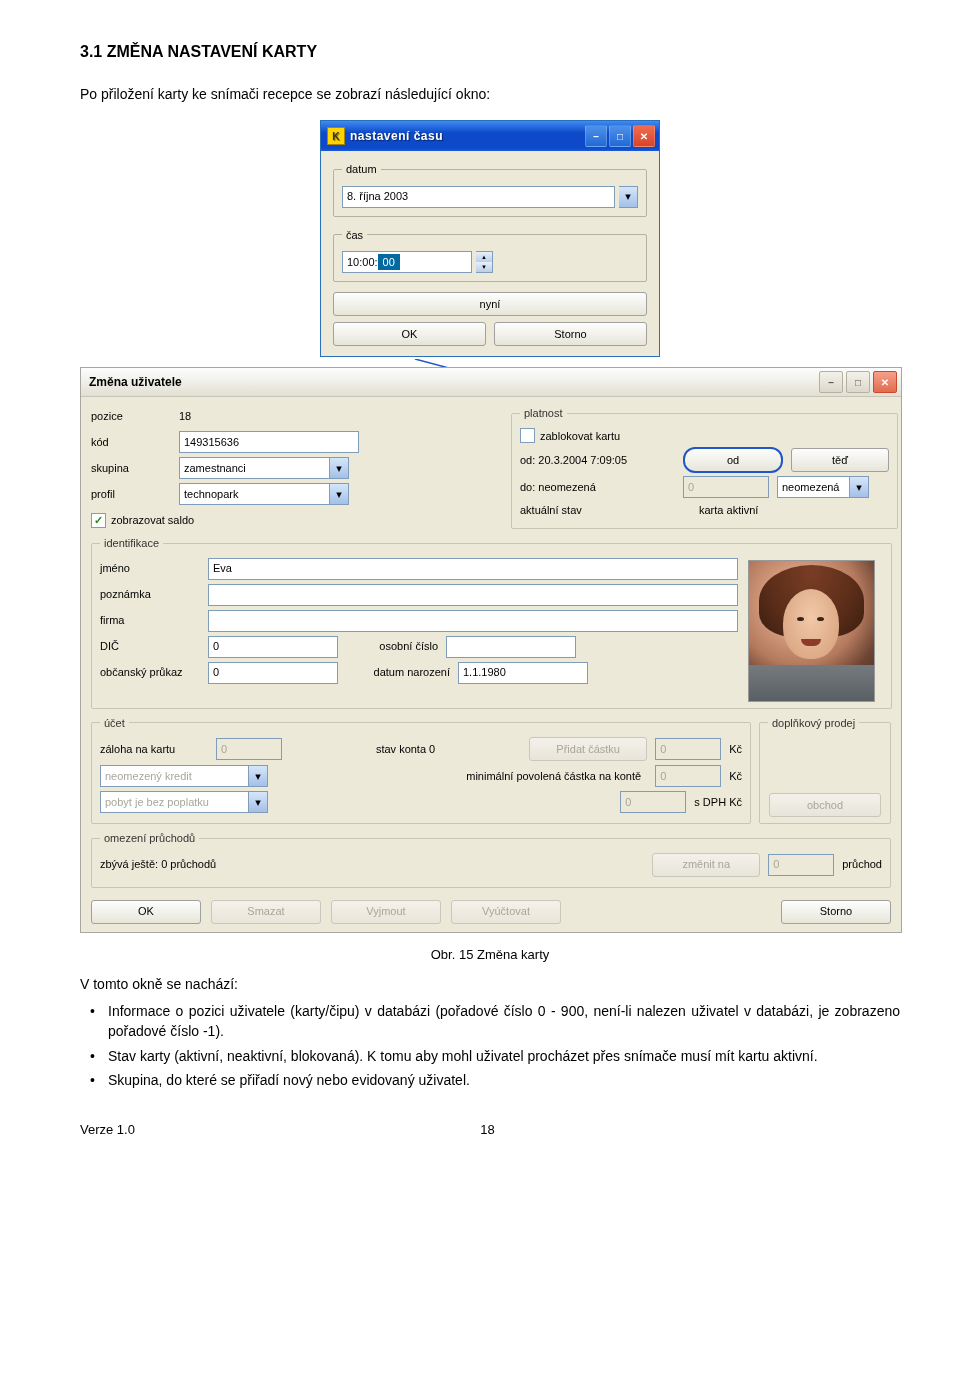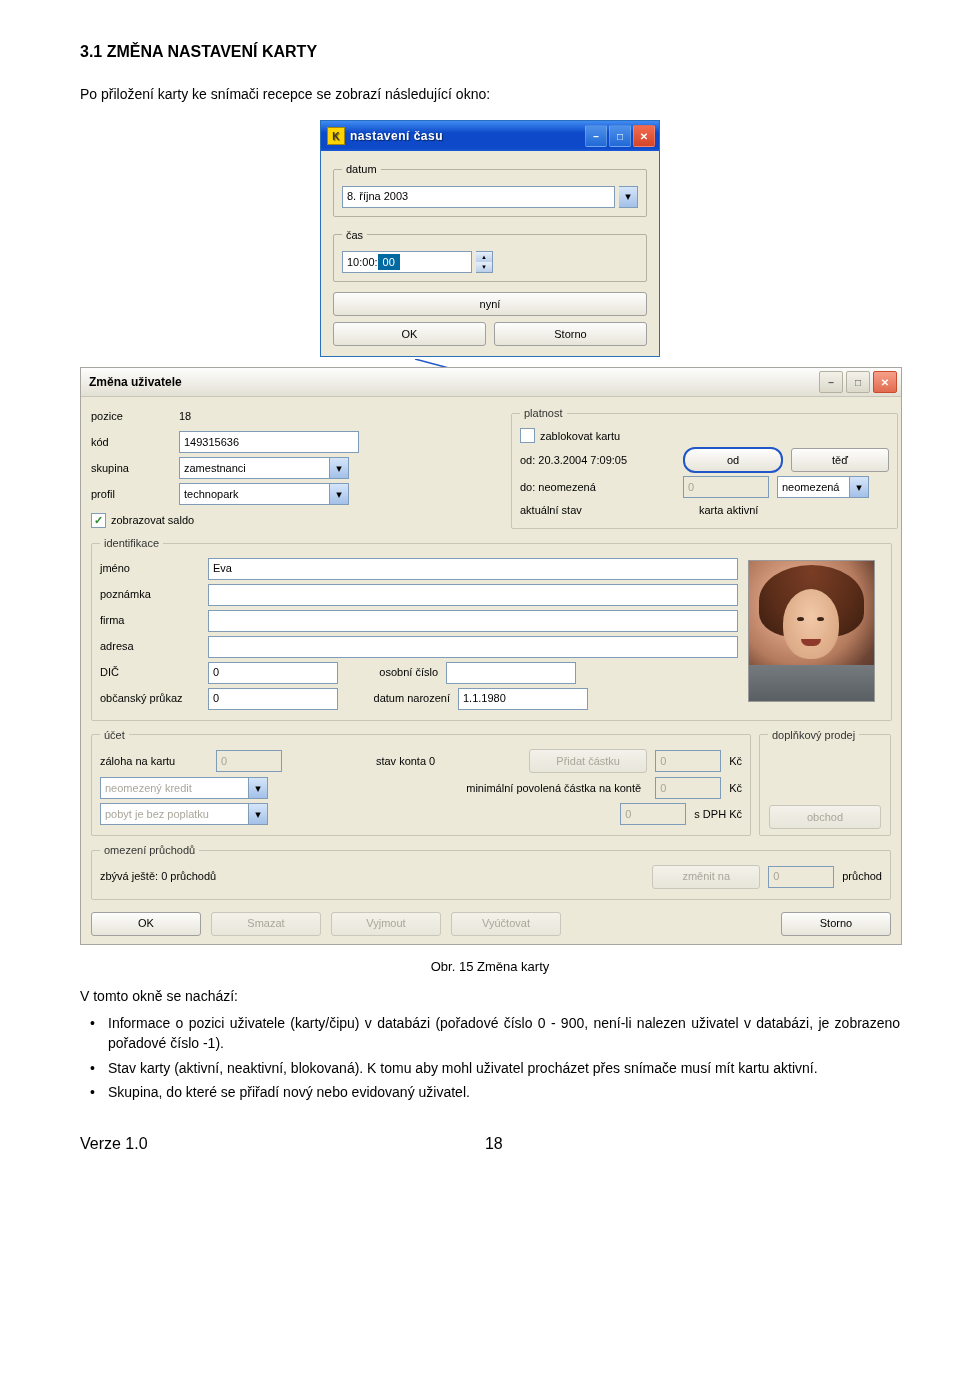--- a/index.html
+++ b/index.html
@@ -148,21 +148,21 @@
     position: absolute;
     left: 0; top: 0;
     pointer-events: none;
   }
 
   .caption { text-align:center; margin:4px 0 10px; font-size:13px;}
   .aftertxt { margin-top:4px; }
   ul.blist { margin:6px 0 0 0; padding-left:28px; list-style:none;}
   ul.blist li { position:relative; margin-bottom:4px; text-align:justify; line-height:1.45;}
   ul.blist li::before { content:"•"; position:absolute; left:-18px; font-size:14px;}
-  .footer { display:flex; justify-content:space-between; margin-top:30px; font-size:16px;text-align:right;}
+  .footer { display:flex; justify-content:space-between; margin-top:30px; font-size:13px;text-align:right;}
 </style>
 </head>
 <body>
 
 <div class="page">
   <div class="heading31">3.1   ZMĚNA NASTAVENÍ KARTY</div>
   <div class="intro">Po přiložení karty ke snímači recepce se zobrazí následující okno:</div>
 
   <div class="popup-window">
     <div class="titlebar">
@@ -297,26 +297,20 @@
                 </div>
             </div>
             <div class="ident-row">
               <span class="lbl">poznámka</span>
               <div class="txt longtxt">
                   <span></span>
                 </div>
             </div>
             <div class="ident-row">
               <span class="lbl">firma</span>
-              <div class="txt longtxt">
-                  <span></span>
-                </div>
-            </div>
-            <div class="ident-row">
-              <span class="lbl">adresa</span>
               <div class="txt longtxt">
                   <span></span>
                 </div>
             </div>
             <div class="ident-row">
               <span class="lbl">DIČ</span>
               <div class="txt midtxt">
                   <span>0</span>
                 </div>
               <span style="width:100px; text-align:right; padding-right:8px;">osobní číslo</span>

